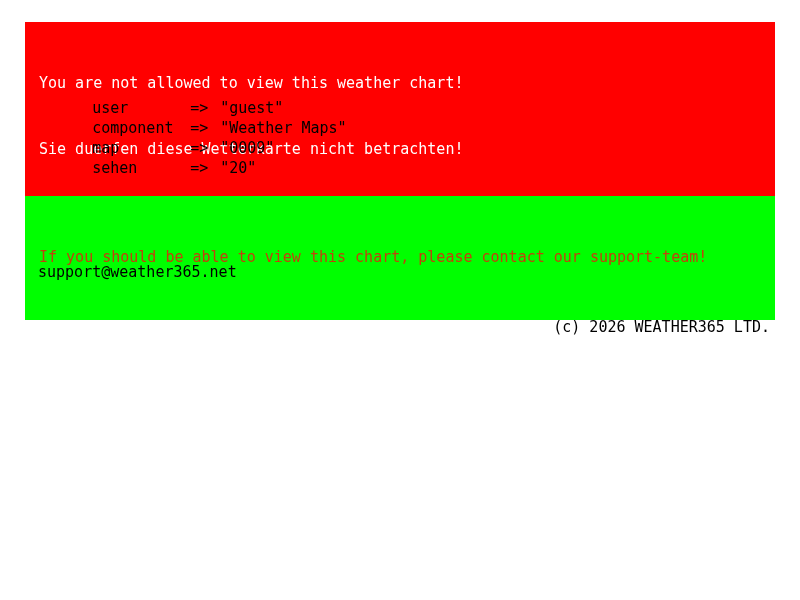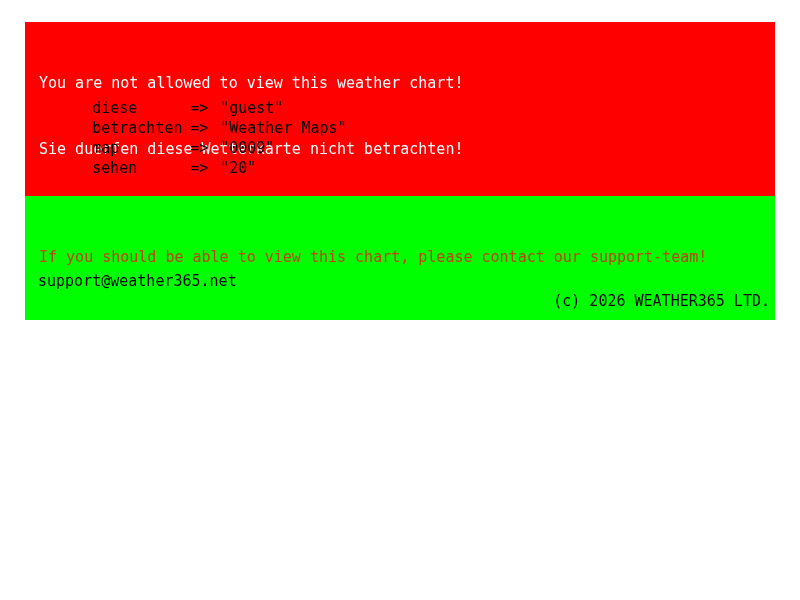--- a/index.html
+++ b/index.html
@@ -65,50 +65,51 @@
   .field-arrow {
     display: inline-block;
     width: 30px;
   }
   .field-val {
     display: inline-block;
   }
   .footer {
     position: absolute;
     left: 38px;
-    top: 251px;
+    top: 242px;
     width: 732px;
     font-size: 15px;
     line-height: 20px;
     white-space: pre;
   }
   .footer-left {
     float: left;
   }
   .footer-right {
     float: right;
+    margin-top: 35px;
   }
   .clear { clear: both; }
 </style>
 </head>
 <body>
 
 <div class="page">
 
   <div class="banner banner-error">
     <span class="banner-line">You are not allowed to view this weather chart!</span>
     <span class="banner-line">Sie duerfen diese Wetterkarte nicht betrachten!</span>
   </div>
 
   <div class="fields">
     <span class="field-row">
-      <span class="field-key">diese</span><span class="field-arrow">=&gt;</span><span class="field-val">"guest"</span>
+      <span class="field-key">user</span><span class="field-arrow">=&gt;</span><span class="field-val">"guest"</span>
     </span>
     <span class="field-row">
-      <span class="field-key">betrachten</span><span class="field-arrow">=&gt;</span><span class="field-val">"Weather Maps"</span>
+      <span class="field-key">component</span><span class="field-arrow">=&gt;</span><span class="field-val">"Weather Maps"</span>
     </span>
     <span class="field-row">
       <span class="field-key">map</span><span class="field-arrow">=&gt;</span><span class="field-val">"0009"</span>
     </span>
     <span class="field-row">
       <span class="field-key">sehen</span><span class="field-arrow">=&gt;</span><span class="field-val">"20"</span>
     </span>
   </div>
 
   <div class="banner banner-info">

